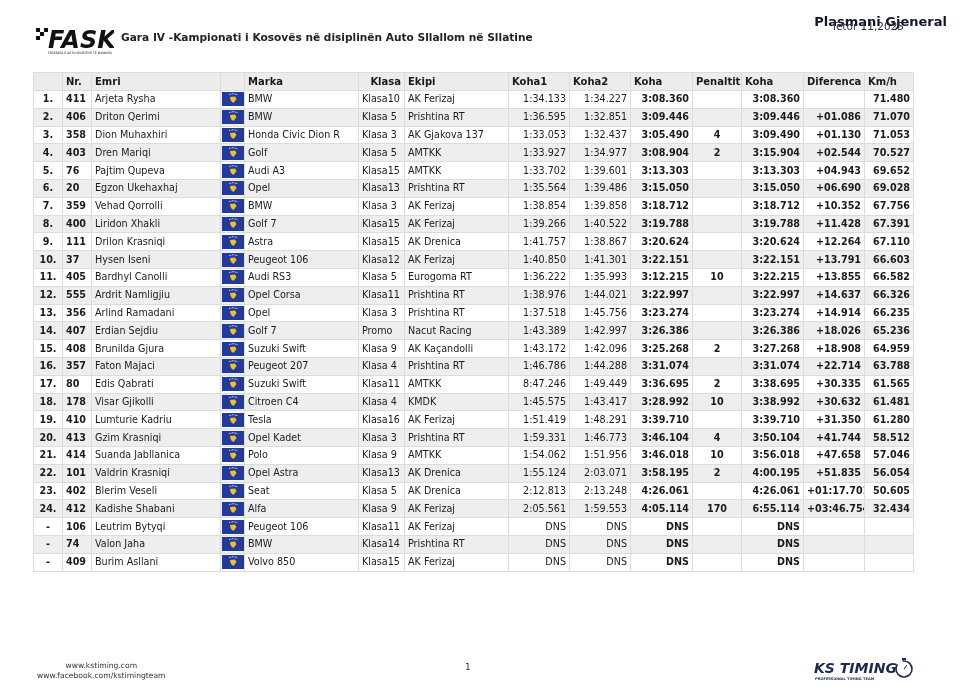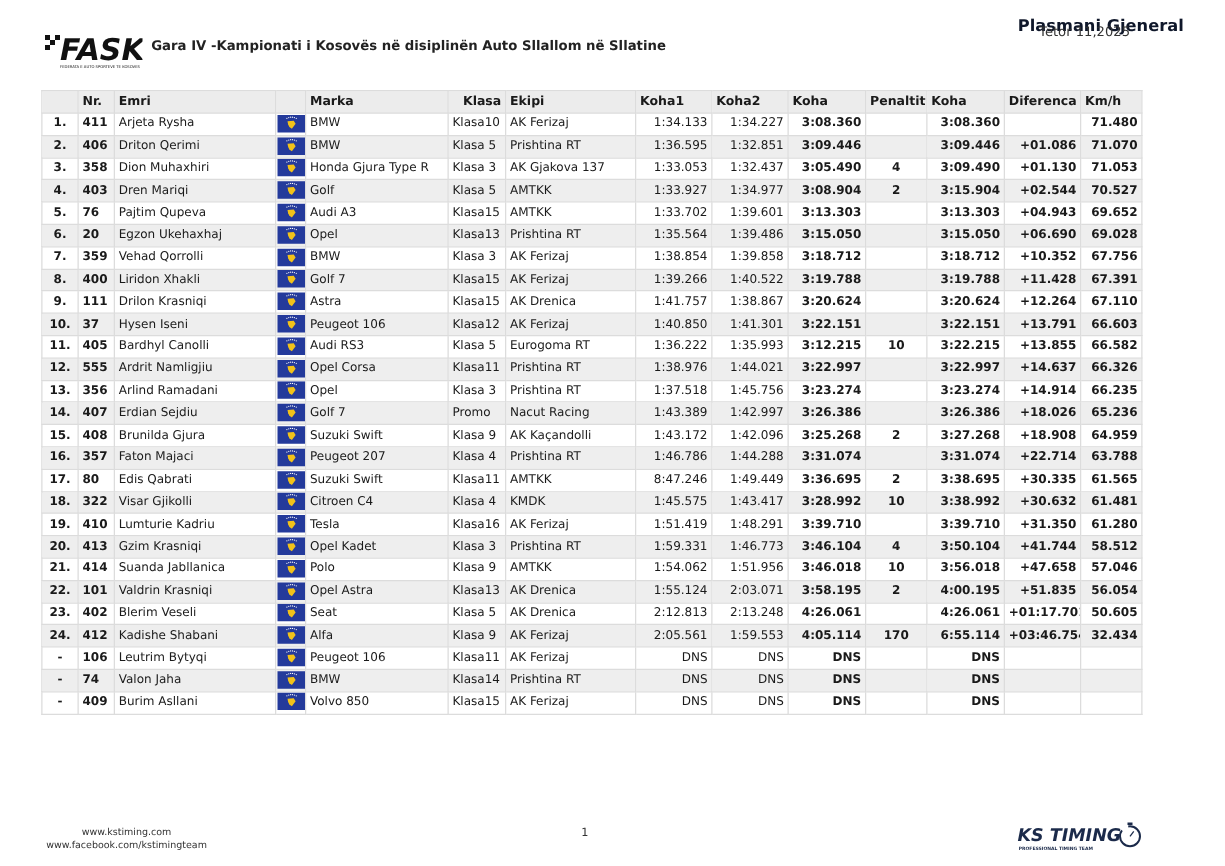--- a/index.html
+++ b/index.html
@@ -148,21 +148,21 @@
               <path d="M8 5 L13 4.5 L14.5 7 L13 9 L11.5 11 L9.5 9.5 L8.5 7.5 Z" fill="#f2c21a"></path>
               <g fill="#fff">
                 <circle cx="7.5" cy="2.6" r="0.5"></circle>
                 <circle cx="9" cy="2" r="0.5"></circle>
                 <circle cx="10.5" cy="1.7" r="0.5"></circle>
                 <circle cx="12" cy="1.7" r="0.5"></circle>
                 <circle cx="13.5" cy="2" r="0.5"></circle>
                 <circle cx="15" cy="2.6" r="0.5"></circle>
               </g>
             </svg></span></td>
-        <td>Honda Gjura Type R</td>
+        <td>Honda Civic Dion R</td>
         <td class="c-klasa">Klasa 3</td>
         <td>AK Gjakova 137</td>
         <td class="num">1:33.053</td>
         <td class="num">1:32.437</td>
         <td class="num bold">3:05.490</td>
         <td class="c-pen">4</td>
         <td class="num bold">3:09.490</td>
         <td class="num bold">+01.130</td>
         <td class="num bold">71.053</td>
       </tr>
@@ -525,21 +525,21 @@
         <td class="num">8:47.246</td>
         <td class="num">1:49.449</td>
         <td class="num bold">3:36.695</td>
         <td class="c-pen">2</td>
         <td class="num bold">3:38.695</td>
         <td class="num bold">+30.335</td>
         <td class="num bold">61.565</td>
       </tr>
       <tr>
         <td class="c-rank">18.</td>
-        <td class="c-nr">322</td>
+        <td class="c-nr">178</td>
         <td>Visar Gjikolli</td>
         <td class="c-flag"><span class="flag" style="background: rgb(36, 58, 155);"><svg width="22" height="14" viewBox="0 0 22 14">
               <path d="M8 5 L13 4.5 L14.5 7 L13 9 L11.5 11 L9.5 9.5 L8.5 7.5 Z" fill="#f2c21a"></path>
               <g fill="#fff">
                 <circle cx="7.5" cy="2.6" r="0.5"></circle>
                 <circle cx="9" cy="2" r="0.5"></circle>
                 <circle cx="10.5" cy="1.7" r="0.5"></circle>
                 <circle cx="12" cy="1.7" r="0.5"></circle>
                 <circle cx="13.5" cy="2" r="0.5"></circle>
                 <circle cx="15" cy="2.6" r="0.5"></circle>

